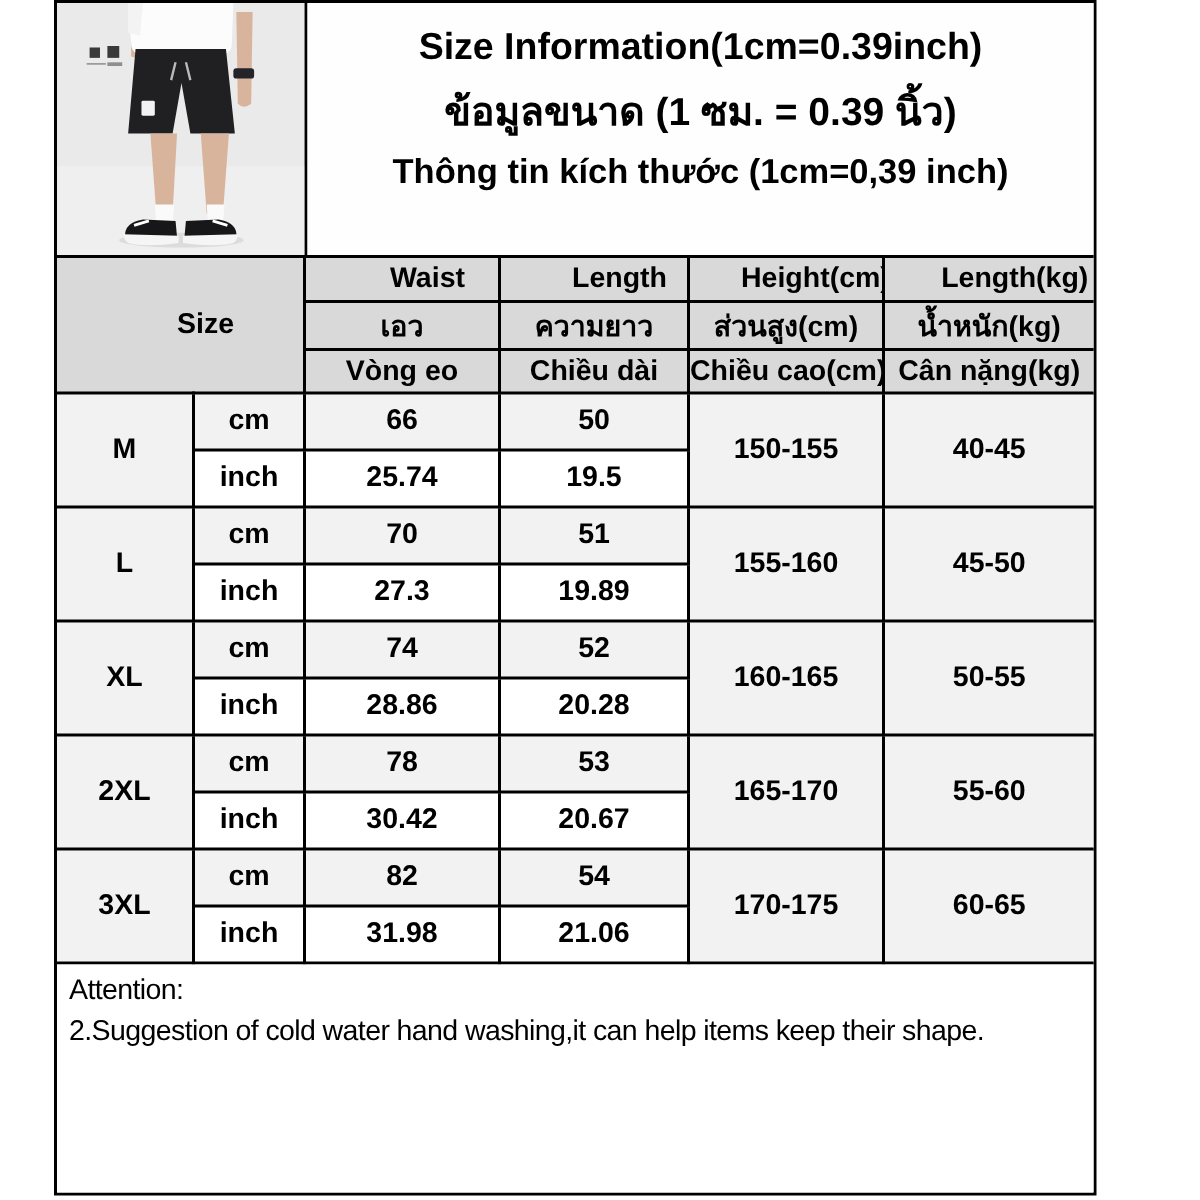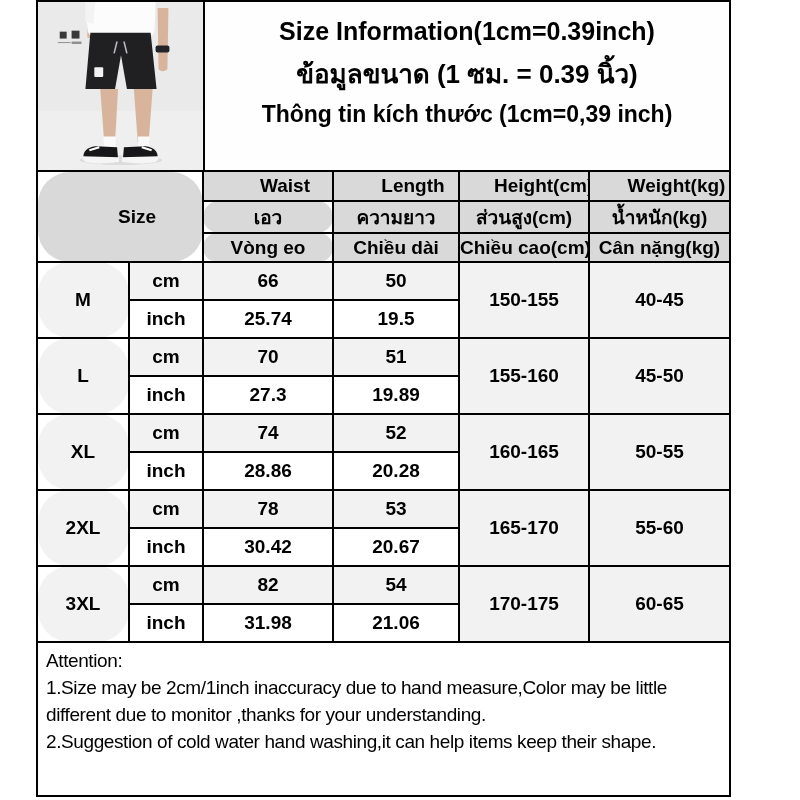--- a/index.html
+++ b/index.html
@@ -26,21 +26,21 @@
   .title-en { font-size:25px; font-weight:700; }
   .title-th { font-size:26px; font-weight:700; }
   .title-vi { font-size:23px; font-weight:700; }
 
   
   table.size-table { border-collapse:collapse; table-layout:fixed; width:691px; flex:0 0 auto; }
   table.size-table td {
     border:2px solid #000; text-align:center; vertical-align:middle;
     font-size:19px; font-weight:700; overflow:hidden; white-space:nowrap;
   }
-  table.size-table tr td:first-child { border-left:none;border-radius:32px; }
+  table.size-table tr td:first-child { border-left:none; }
   table.size-table tr td.lastcol { border-right:none; }
   table.size-table tbody tr:first-child td { border-top:none;padding-left:34px; }
   tr.hdr { height:29px; }
   tr.hdr td { background:#d9d9d9; }
   td.size-hd { font-size:44px; font-weight:700; background:#d9d9d9; }
   tr.cm-row { height:38px; }
   tr.in-row { height:38px; }
   td.size-lbl { background:#d9d9d9; font-size:21px; }
   tr.cm-row td { background:#f2f2f2; }
   tr.in-row td { background:#ffffff; }
@@ -111,21 +111,21 @@
       <col style="width:126px">
         <col style="width:130px">
         <col style="width:140px">
     </colgroup>
     <tbody>
       <tr class="hdr">
         <td class="size-hd" colspan="2" rowspan="3">Size</td>
         <td>Waist</td>
         <td>Length</td>
         <td>Height(cm)</td>
-        <td class="lastcol">Weight(kg)</td>
+        <td class="lastcol">Length(kg)</td>
       </tr>
       <tr class="hdr">
         <td>เอว</td>
         <td>ความยาว</td>
         <td>ส่วนสูง(cm)</td>
         <td class="lastcol">น้ำหนัก(kg)</td>
       </tr>
       <tr class="hdr">
         <td>Vòng eo</td>
         <td>Chiều dài</td>
@@ -200,17 +200,16 @@
       <tr class="in-row">
         <td>inch</td>
         <td>31.98</td>
         <td>21.06</td>
       </tr>
     </tbody>
   </table>
 
   <div class="attention">
     <div>Attention:</div>
-    <div>1.Size may be 2cm/1inch inaccuracy due to hand measure,Color may be little different due to monitor ,thanks for your understanding.</div>
     <div>2.Suggestion of cold water hand washing,it can help items keep their shape.</div>
   </div>
 
 </div>
 
 </body></html>

